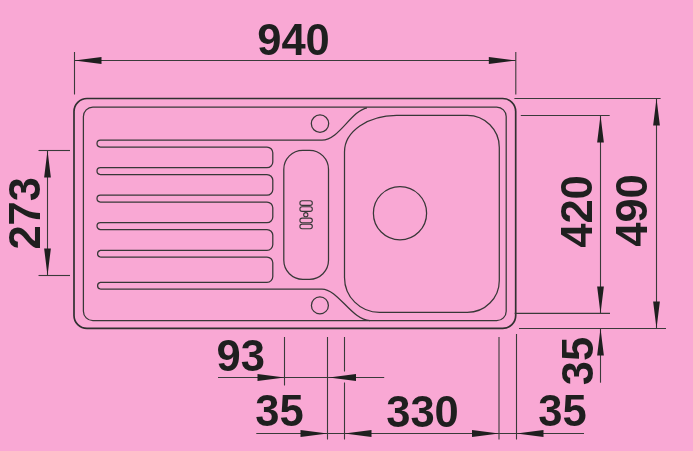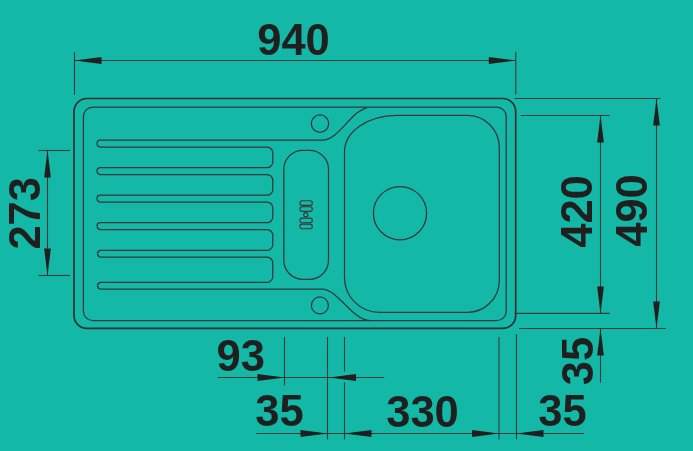--- a/index.html
+++ b/index.html
@@ -1,16 +1,16 @@
 <!DOCTYPE html>
 <html><head>
 <meta charset="utf-8">
 <style>
   html,body{margin:0;padding:0;background:#ffffff;}
-  #wrap{width:693px;height:451px;position:relative;background:#14b8a6;overflow:hidden;}
+  #wrap{width:693px;height:451px;position:relative;background:#f9a8d4;overflow:hidden;}
   text{font-family:"Liberation Sans",sans-serif;font-weight:bold;fill:#1f1f1f;}
 </style>
 </head>
 <body>
 <div id="wrap">
 <svg width="693" height="451" viewBox="0 0 693 451" xmlns="http://www.w3.org/2000/svg">
 <g fill="none" stroke="#373737" stroke-width="1.25">
 
   <rect x="74" y="98.5" width="441.7" height="229.9" rx="13" stroke="#303030" stroke-width="1.7"></rect>
 

